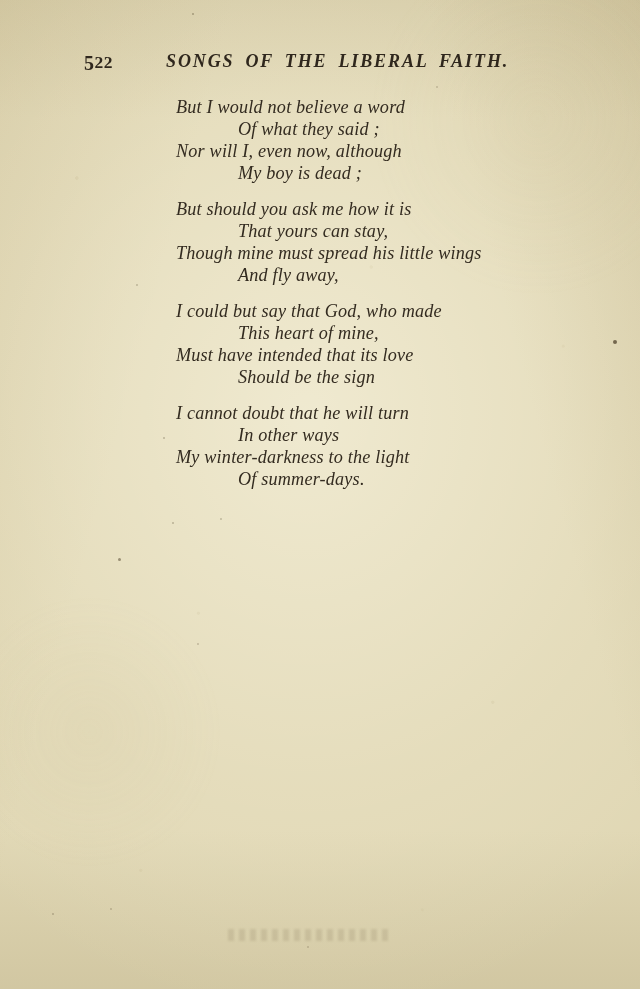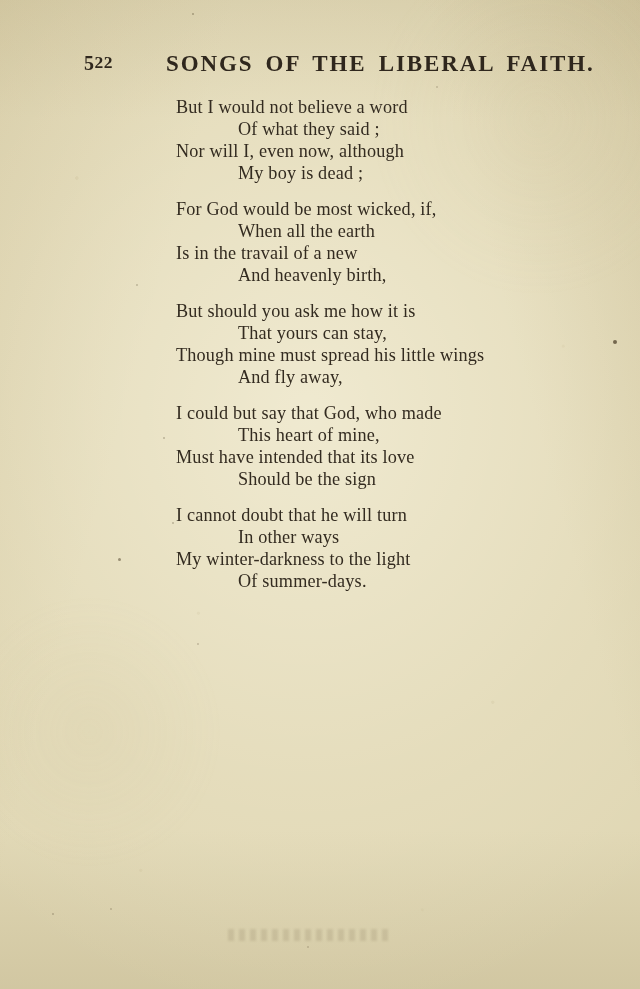--- a/index.html
+++ b/index.html
@@ -87,36 +87,38 @@
   }
   .folio .lead {
     font-size: 20px;
     position: relative;
     top: 1.5px;
   }
   .head-title {
     position: absolute;
     left: 166px;
     top: 1px;
+    font-style: italic;
     font-weight: 700;
-    font-size: 23px;
+    font-size: 18px;
     letter-spacing: 1.9px;
     word-spacing: 4.5px;
     color: #2f271d;
   }
 
   
   .poem {
     position: absolute;
     left: 0;
     top: 96px;
     width: 640px;
   }
   .stanza {
     margin: 0 0 14px 0;
+    font-style: italic;
   }
   .line {
     position: relative;
     left: 176px;
     height: 22px;
     line-height: 22px;
     font-size: 18.2px;
     letter-spacing: 0.18px;
     white-space: pre;
     color: #332b20;
@@ -153,26 +155,20 @@
   </div>
 
   <div class="poem" id="poem">
       <div class="stanza">
         <div class="line">But I would not believe a word</div>
         <div class="line indent">Of what they said ;</div>
         <div class="line">Nor will I, even now, although</div>
         <div class="line indent">My boy is dead ;</div>
       </div>
       <div class="stanza">
-        <div class="line">For God would be most wicked, if,</div>
-        <div class="line indent">When all the earth</div>
-        <div class="line">Is in the travail of a new</div>
-        <div class="line indent">And heavenly birth,</div>
-      </div>
-      <div class="stanza">
         <div class="line">But should you ask me how it is</div>
         <div class="line indent">That yours can stay,</div>
         <div class="line">Though mine must spread his little wings</div>
         <div class="line indent">And fly away,</div>
       </div>
       <div class="stanza">
         <div class="line">I could but say that God, who made</div>
         <div class="line indent">This heart of mine,</div>
         <div class="line">Must have intended that its love</div>
         <div class="line indent">Should be the sign</div>

